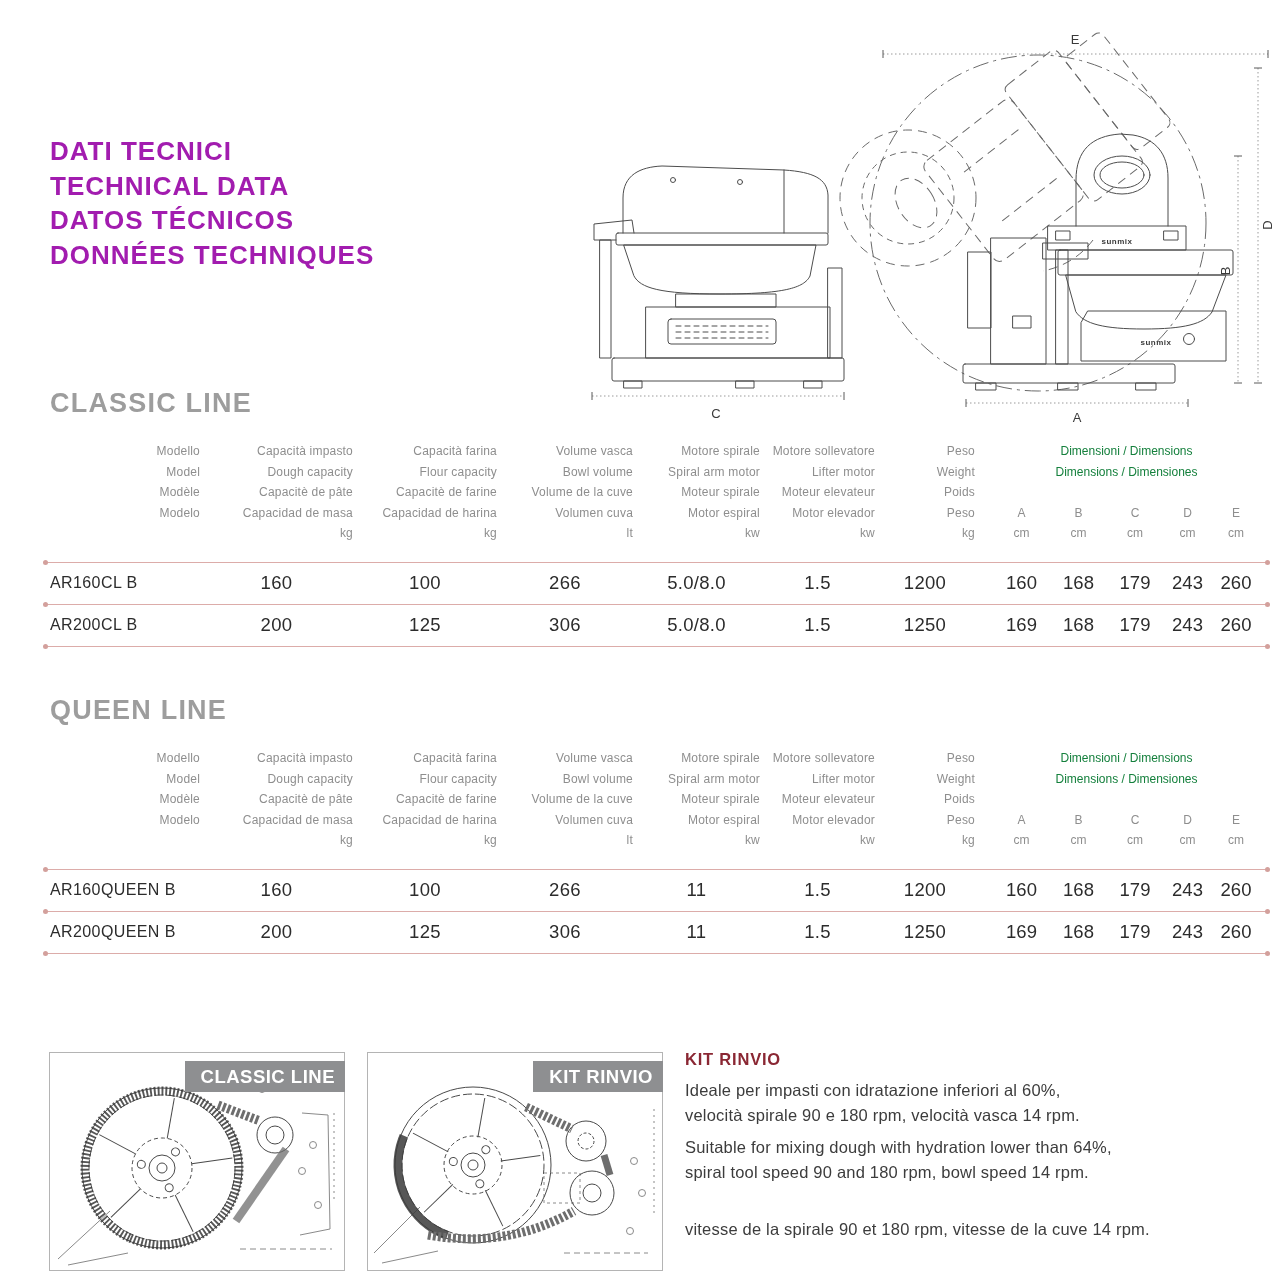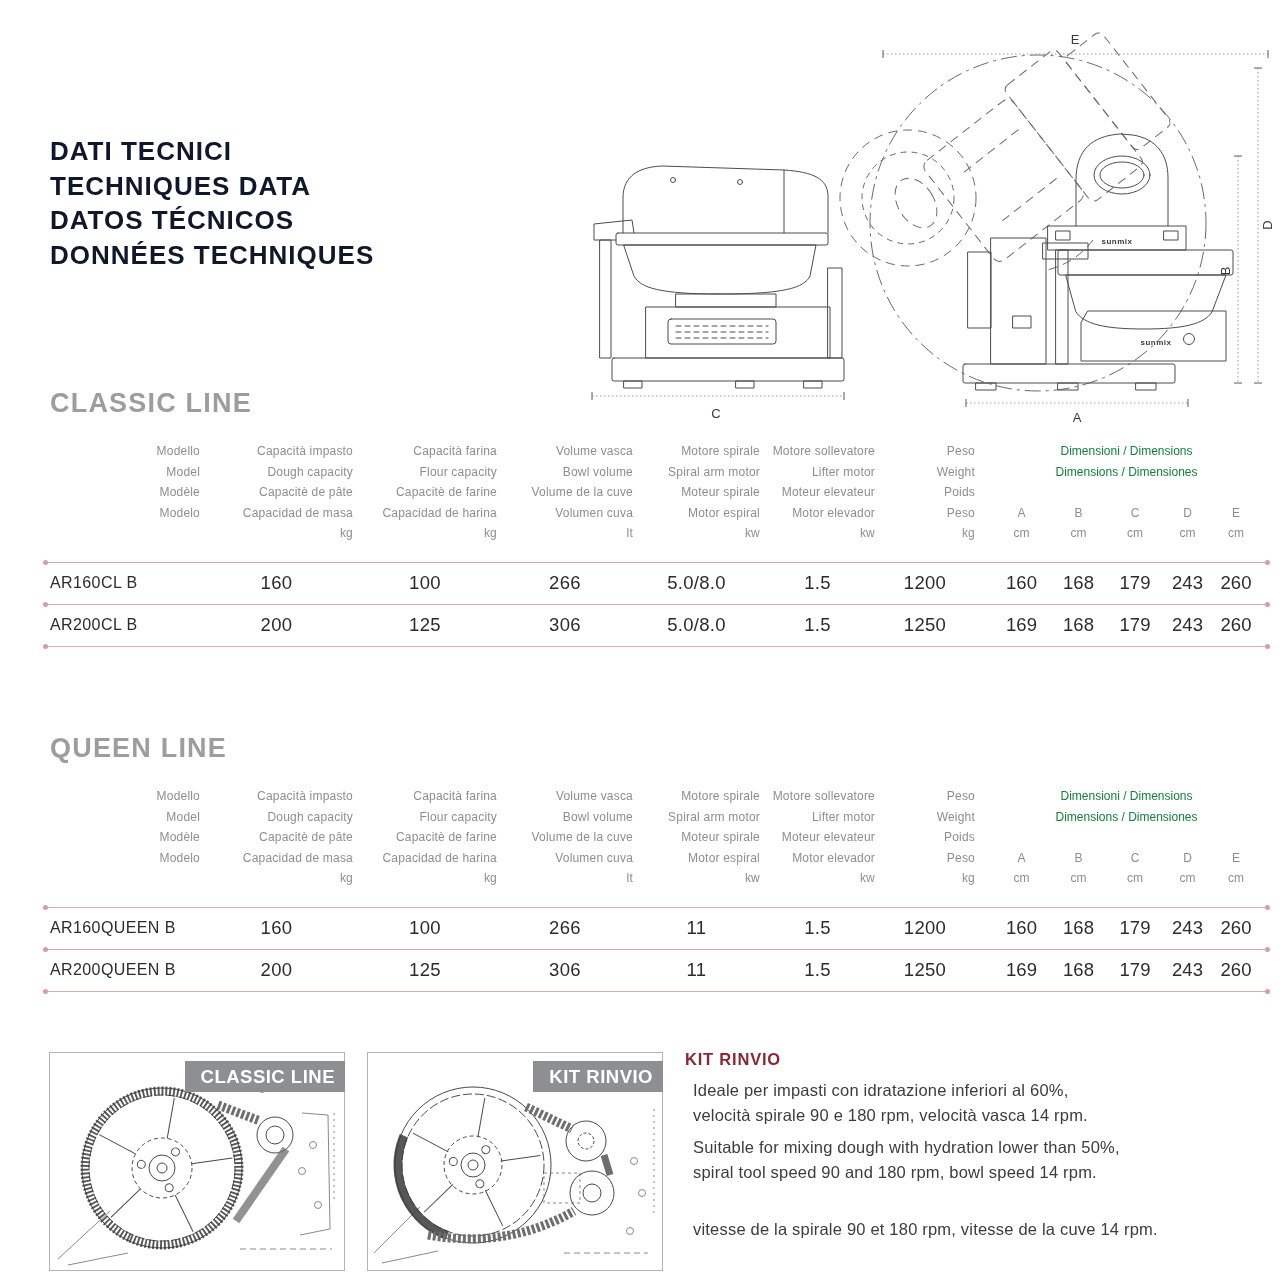--- a/index.html
+++ b/index.html
@@ -1,36 +1,36 @@
 <!DOCTYPE html>
 <html><head>
 <meta charset="utf-8">
 <style>
   html,body{margin:0;padding:0;background:#ffffff;}
   body{font-family:"Liberation Sans", sans-serif; -webkit-font-smoothing:antialiased;}
   .sheet{position:relative;width:1280px;height:1280px;background:#ffffff;overflow:hidden;}
 
   
-  .doc-title{position:absolute;left:50px;top:134px;color:#0f172a;font-size:26px;
+  .doc-title{position:absolute;left:50px;top:134px;color:#a21caf;font-size:26px;
     font-weight:700;line-height:34.5px;letter-spacing:1px;}
 
   
   .drawings{position:absolute;left:588px;top:28px;}
   .drawings text{font-family:"Liberation Sans",sans-serif;fill:#3a3a3a;}
   .dimline{stroke:#9a9a9a;stroke-width:1;stroke-dasharray:1.5 2.5;fill:none;}
   .dimtick{stroke:#5a5a5a;stroke-width:1;fill:none;}
   .mech{stroke:#4d4d4d;stroke-width:1;fill:none;stroke-linejoin:round;stroke-linecap:round;}
   .mech-dash{stroke:#6a6a6a;stroke-width:1;fill:none;stroke-dasharray:9 6;stroke-linejoin:round;}
   .mech-dashdot{stroke:#6a6a6a;stroke-width:1;fill:none;stroke-dasharray:16 5 3 5;}
   .brandtext{font-size:8px;font-weight:700;fill:#555;letter-spacing:.5px;}
 
   
   .tsection{position:absolute;left:50px;width:1212px;}
   .tsection.classic{top:388px;}
-  .tsection.queen{top:733px;}
+  .tsection.queen{top:695px;}
   .sec-title{margin:0 0 22px 0;font-size:27px;font-weight:600;color:#9d9d9d;letter-spacing:1.2px;}
   .thead,.trow{display:grid;grid-template-columns:150px 153px 144px 136px 127px 115px 100px 18px 267px;}
   .thead{margin-bottom:18px;}
   .hcol{display:flex;flex-direction:column;text-align:center;align-items:flex-end;}
   .hcol.model{text-align:left;}
   .hcol span{height:20.5px;line-height:20.5px;font-size:12px;color:#8e8e8e;letter-spacing:.2px;}
   .dims-head{display:flex;flex-direction:column;}
   .dims-title{height:20.5px;line-height:20.5px;font-size:12px;color:#15803d;text-align:center;}
   .dims-grid{display:grid;grid-template-columns:57px 57px 56px 49px 48px;height:20.5px;}
   .dims-grid span{text-align:center;font-size:12px;color:#8e8e8e;line-height:20.5px;}
@@ -51,30 +51,30 @@
   .banner{position:absolute;top:8px;right:-1px;height:31px;background:#8e8f91;color:#ffffff;
     font-weight:700;font-size:18.5px;letter-spacing:.5px;display:flex;align-items:center;
     justify-content:flex-end;padding:0 10px 0 16px;}
   .sketch{position:absolute;inset:0;}
   .sk{stroke:#4a4a4a;stroke-width:1;fill:none;}
   .sk-lite{stroke:#8a8a8a;stroke-width:1;fill:none;}
 
   
   .kit{position:absolute;left:685px;top:1050px;width:580px;}
   .kit-title{color:#8a2733;font-weight:700;font-size:16.5px;letter-spacing:.8px;margin-bottom:9px;}
-  .kit p{margin:0 0 8px 8px;font-size:16.5px;line-height:24.5px;color:#3c3c3c;letter-spacing:.2px;}
+  .kit p{margin:0 0 8px 0;font-size:16.5px;line-height:24.5px;color:#3c3c3c;letter-spacing:.2px;}
 </style>
 </head>
 <body>
 
 <div class="sheet">
 
   <div class="doc-title">
     <div>DATI TECNICI</div>
-    <div>TECHNIQUES DATA</div>
+    <div>TECHNICAL DATA</div>
     <div>DATOS TÉCNICOS</div>
     <div>DONNÉES TECHNIQUES</div>
   </div>
 
   <svg class="drawings" width="692" height="402" viewBox="0 0 692 402">
 
     <g class="mech">
       <path d="M35,205 L35,170 C35,147 52,139 74,138 L196,142 C226,144 239,151 240,167 L240,205"></path>
       <line x1="196" y1="142" x2="196" y2="205"></line>
       <circle cx="85" cy="152" r="2.5"></circle>
@@ -482,18 +482,18 @@
       </g>
     </svg>
     <figcaption class="banner">
       <span>KIT RINVIO</span>
     </figcaption>
   </figure>
 
   <div class="kit">
     <div class="kit-title">KIT RINVIO</div>
     <p><span>Ideale per impasti con idratazione inferiori al 60%,</span><br><span>velocità spirale 90 e 180 rpm, velocità vasca 14 rpm.</span></p>
-    <p><span>Suitable for mixing dough with hydration lower than 50%,</span><br><span>spiral tool speed 90 and 180 rpm, bowl speed 14 rpm.</span></p>
+    <p><span>Suitable for mixing dough with hydration lower than 64%,</span><br><span>spiral tool speed 90 and 180 rpm, bowl speed 14 rpm.</span></p>
     <p><br><span>vitesse de la spirale 90 et 180 rpm, vitesse de la cuve 14 rpm.</span></p>
     <p><br><span>velocidad espiral 90 y 180 rpm, velocidad del la cuva 14 rpm.</span></p>
   </div>
 
 </div>
 
 </body></html>

